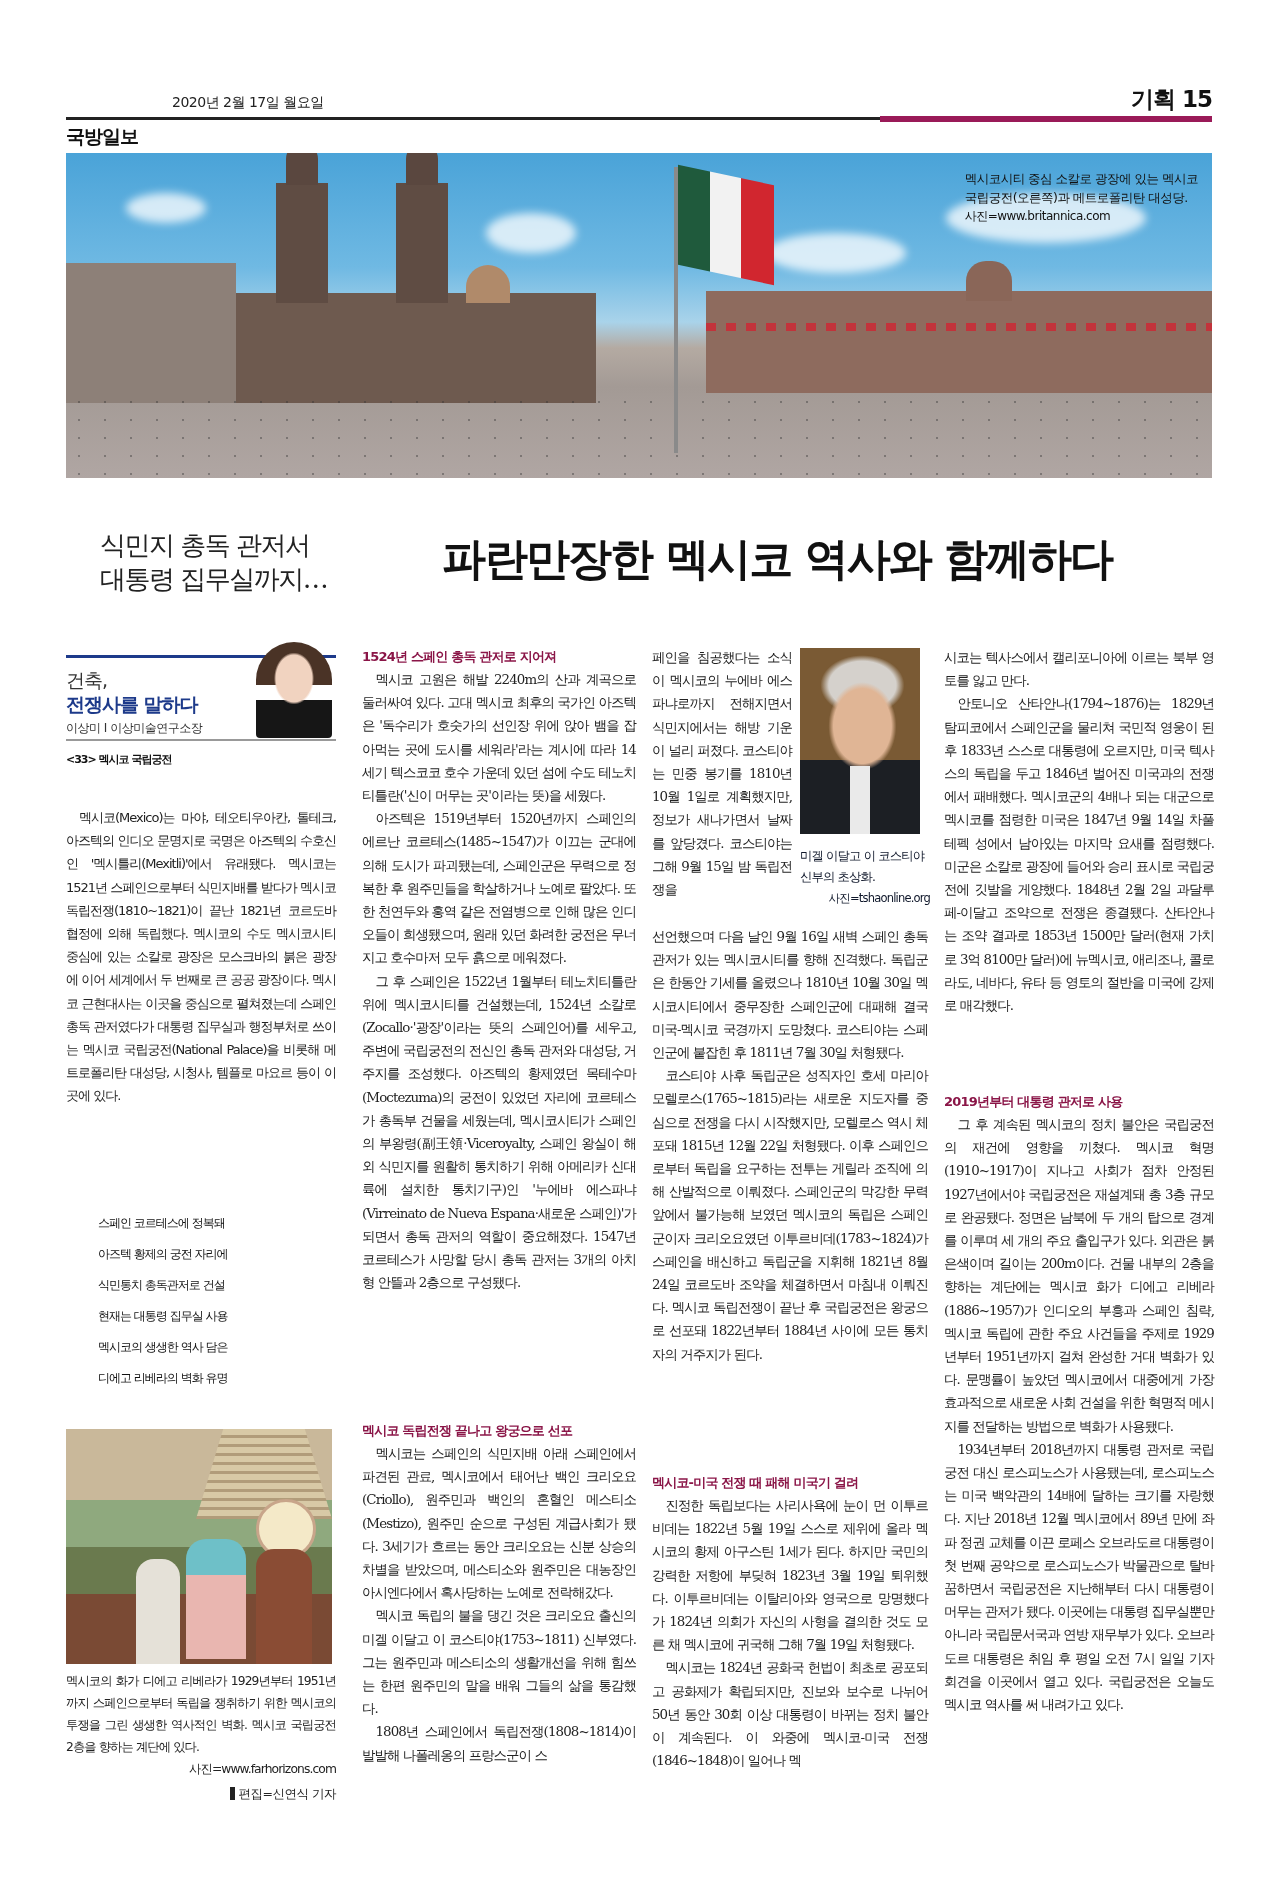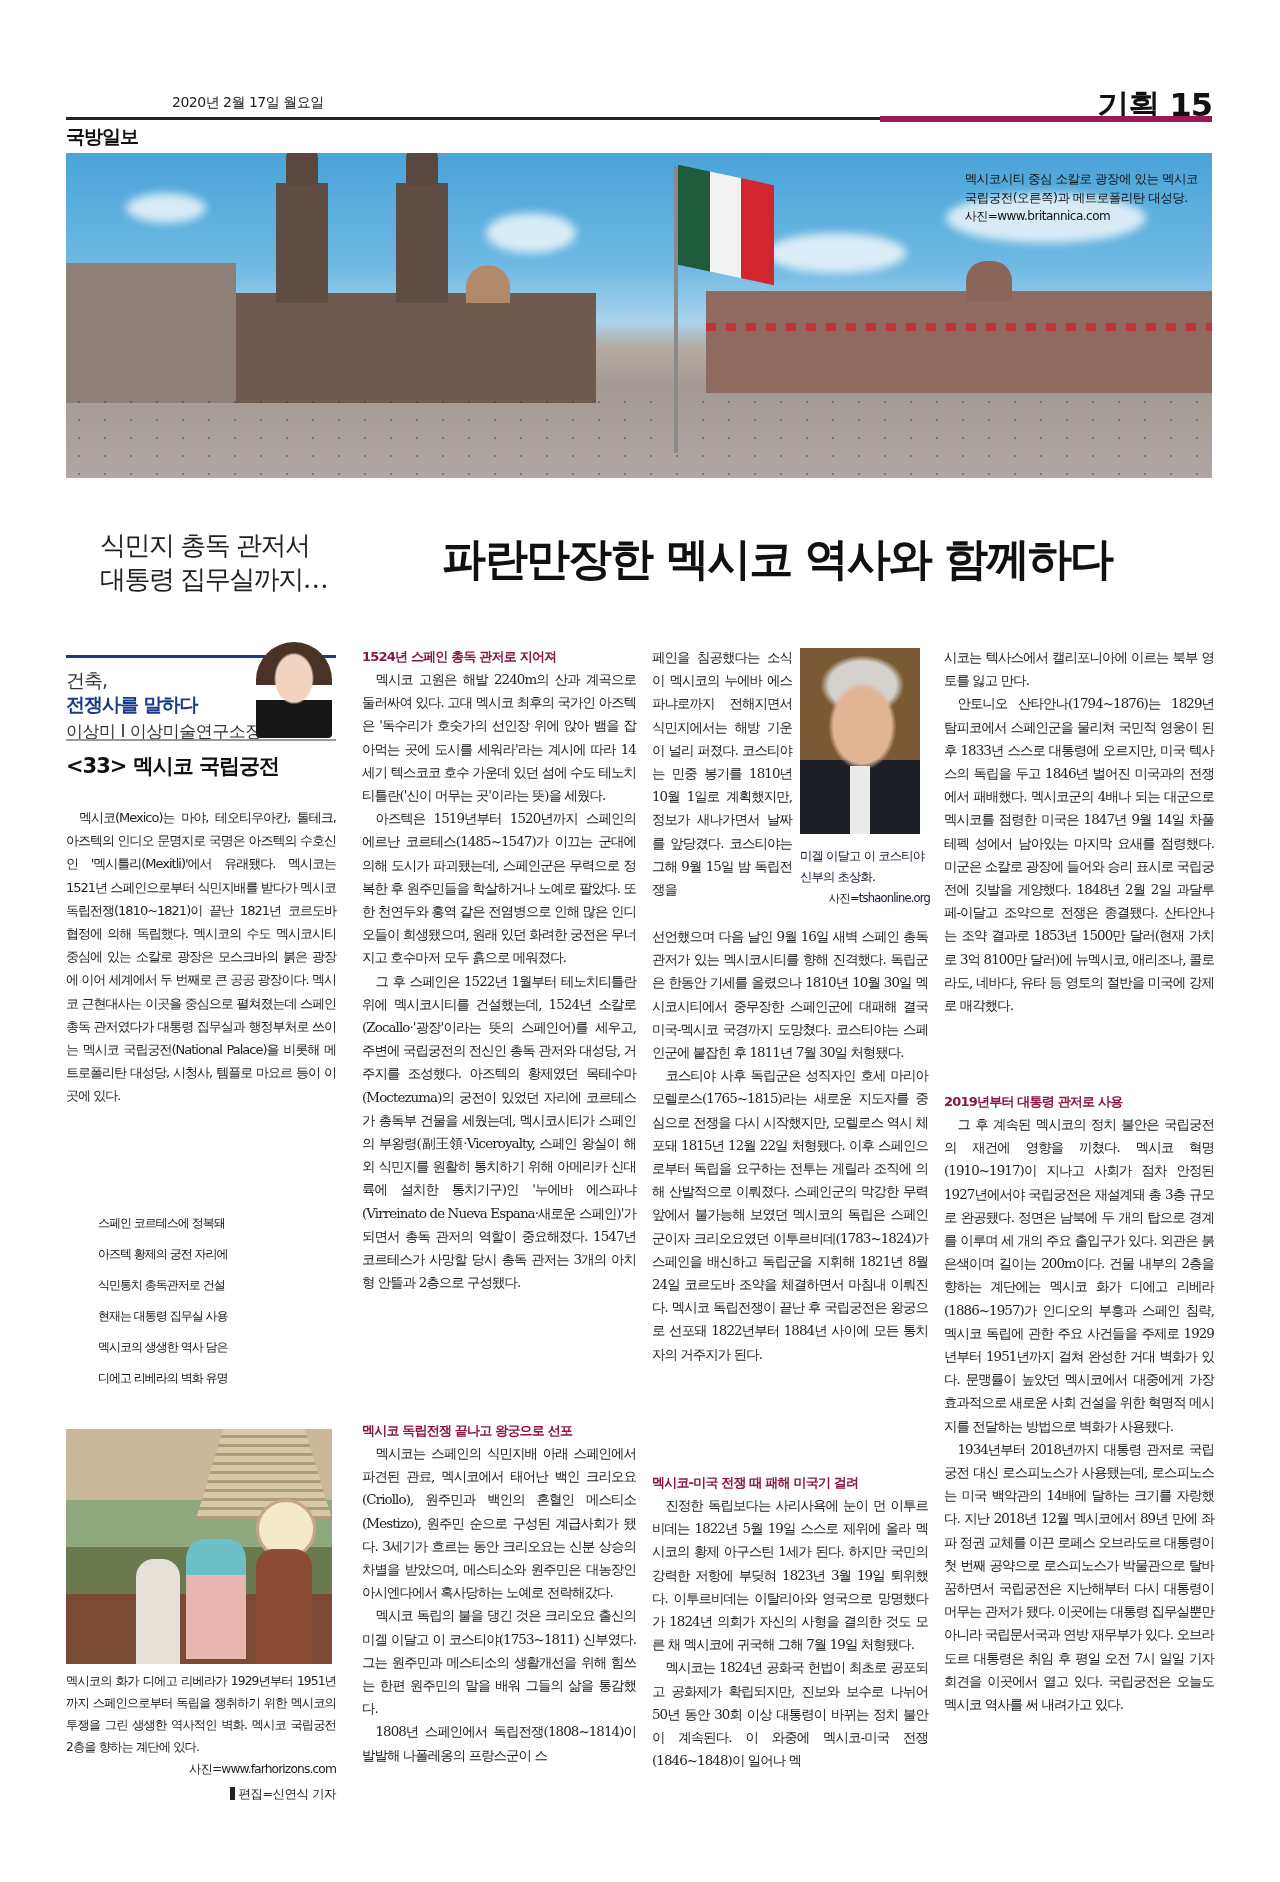--- a/index.html
+++ b/index.html
@@ -3,21 +3,21 @@
 <meta charset="utf-8">
 <style>
   * { margin: 0; padding: 0; box-sizing: border-box; }
   html, body { width: 1280px; height: 1882px; background: #ffffff; overflow: hidden; }
   body { position: relative; font-family: "DejaVu Sans", sans-serif; color: #222; }
 
   
   .masthead { position: absolute; left: 66px; top: 84px; width: 1146px; height: 40px; }
   .paper-name { position: absolute; left: 0; top: 6px; font-size: 19px; font-weight: bold; letter-spacing: -1px; color: #111; margin-top: 34px; }
   .paper-date { position: absolute; left: 106px; top: 10px; font-size: 14px; color: #222; letter-spacing: -0.5px; }
-  .section-label { position: absolute; right: 0; top: 0; font-size: 32px; font-weight: bold; color: #111; letter-spacing: -1px; }
+  .section-label { position: absolute; right: 0; top: 0; font-size: 23px; font-weight: bold; color: #111; letter-spacing: -1px; }
   .rule-black { position: absolute; left: 0; top: 33px; width: 814px; height: 3px; background: #222; }
   .rule-accent { position: absolute; left: 814px; top: 32px; width: 332px; height: 6px; background: #9a1a58; }
 
   
   .hero { position: absolute; left: 66px; top: 153px; width: 1146px; height: 325px; overflow: hidden;
     background: linear-gradient(180deg, #4aa3d8 0%, #6fb9e3 35%, #a9d3ea 52%, #b4aaa2 60%, #a39a95 72%, #b0a6a3 100%); }
   .cloud { position: absolute; background: rgba(255,255,255,0.75); border-radius: 50%; filter: blur(4px); }
   .cathedral { position: absolute; left: 170px; top: 30px; width: 360px; height: 220px; }
   .cath-body { position: absolute; left: 0; bottom: 0; width: 360px; height: 110px; background: #6e5a4f; }
   .tower { position: absolute; bottom: 100px; width: 52px; height: 120px; background: #5f4c43; }
@@ -36,24 +36,24 @@
 
   
   .kicker { position: absolute; left: 100px; top: 528px; width: 250px; font-family: "DejaVu Serif", serif; font-size: 26px; line-height: 34px; color: #222; letter-spacing: -1.5px; }
   .headline { position: absolute; left: 398px; top: 530px; font-family: "DejaVu Serif", serif; font-size: 44px; color: #111; letter-spacing: -2px; margin-left: 44px; }
 
   
   .series-box { position: absolute; left: 66px; top: 638px; width: 270px; height: 100px; }
   .series-rule { position: absolute; left: 0; top: 17px; width: 270px; height: 3px; background: #1d3a8a; }
   .series-title1 { position: absolute; left: 0; top: 30px; font-size: 19px; color: #333; letter-spacing: -1px; }
   .series-title2 { position: absolute; left: 0; top: 54px; font-size: 19px; font-weight: bold; color: #1d3a8a; letter-spacing: -1px; }
-  .series-author { position: absolute; left: 0; top: 82px; font-size: 17px; color: #333; letter-spacing: -0.5px; }
+  .series-author { position: absolute; left: 0; top: 82px; font-size: 12px; color: #333; letter-spacing: -0.5px; }
   .series-underline { position: absolute; left: 0; top: 101px; width: 270px; height: 2px; background: #999; }
   .portrait { position: absolute; left: 190px; top: 4px; width: 76px; height: 96px; background: radial-gradient(ellipse 20px 26px at 50% 38%, #f1d3c0 0 90%, transparent 100%), linear-gradient(180deg, #4a3326 0 45%, #fff 45% 60%, #161616 60%); border-radius: 38px 38px 4px 4px; }
-  .episode-title { position: absolute; left: 66px; top: 752px; font-size: 21px; font-weight: bold; color: #111; letter-spacing: -1px; text-align: right; }
+  .episode-title { position: absolute; left: 66px; top: 752px; font-size: 11px; font-weight: bold; color: #111; letter-spacing: -1px; text-align: right; }
 
   .body-text { position: absolute; font-family: "DejaVu Serif", serif; font-size: 13.4px; line-height: 23.2px; color: #222; text-align: justify; letter-spacing: -0.9px; }
   .body-text p { text-indent: 1em; }
   .col1-text { left: 66px; top: 806px; width: 270px; font-family: "DejaVu Sans", sans-serif; font-size: 13px; letter-spacing: -1px; }
 
   .summary { position: absolute; left: 98px; top: 1208px; width: 230px; font-size: 12px; line-height: 31px; color: #111; letter-spacing: -1px; }
 
   .mural { position: absolute; left: 66px; top: 1429px; width: 266px; height: 235px; overflow: hidden;
     background: linear-gradient(180deg, #c9b89a 0 30%, #8fa97e 30% 50%, #6a7a4e 50% 70%, #7a4a34 70% 100%); }
   .mural .pyr { position: absolute; left: 130px; top: 0; width: 136px; height: 90px; background: repeating-linear-gradient(180deg, #d8c9a6 0 6px, #b19c7a 6px 9px); clip-path: polygon(20% 0, 80% 0, 100% 100%, 0 100%); }

